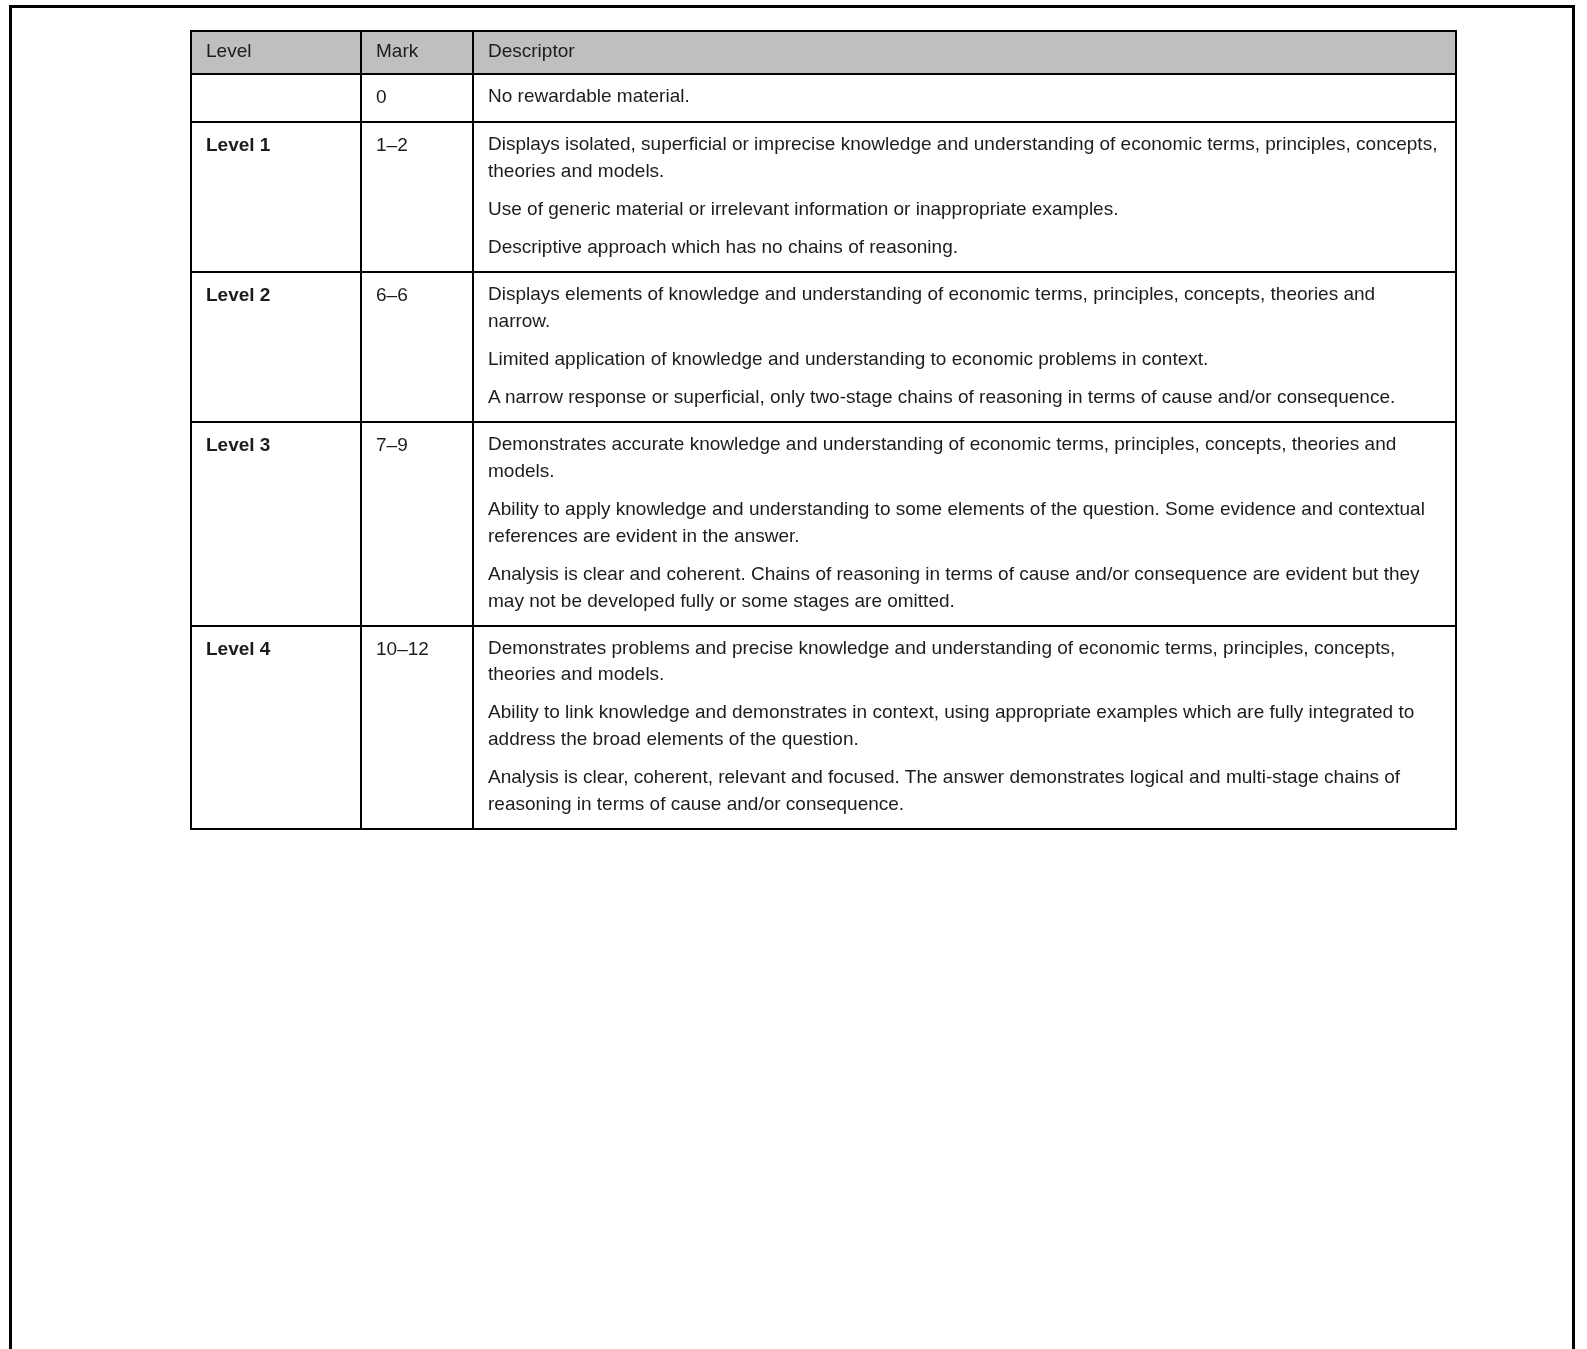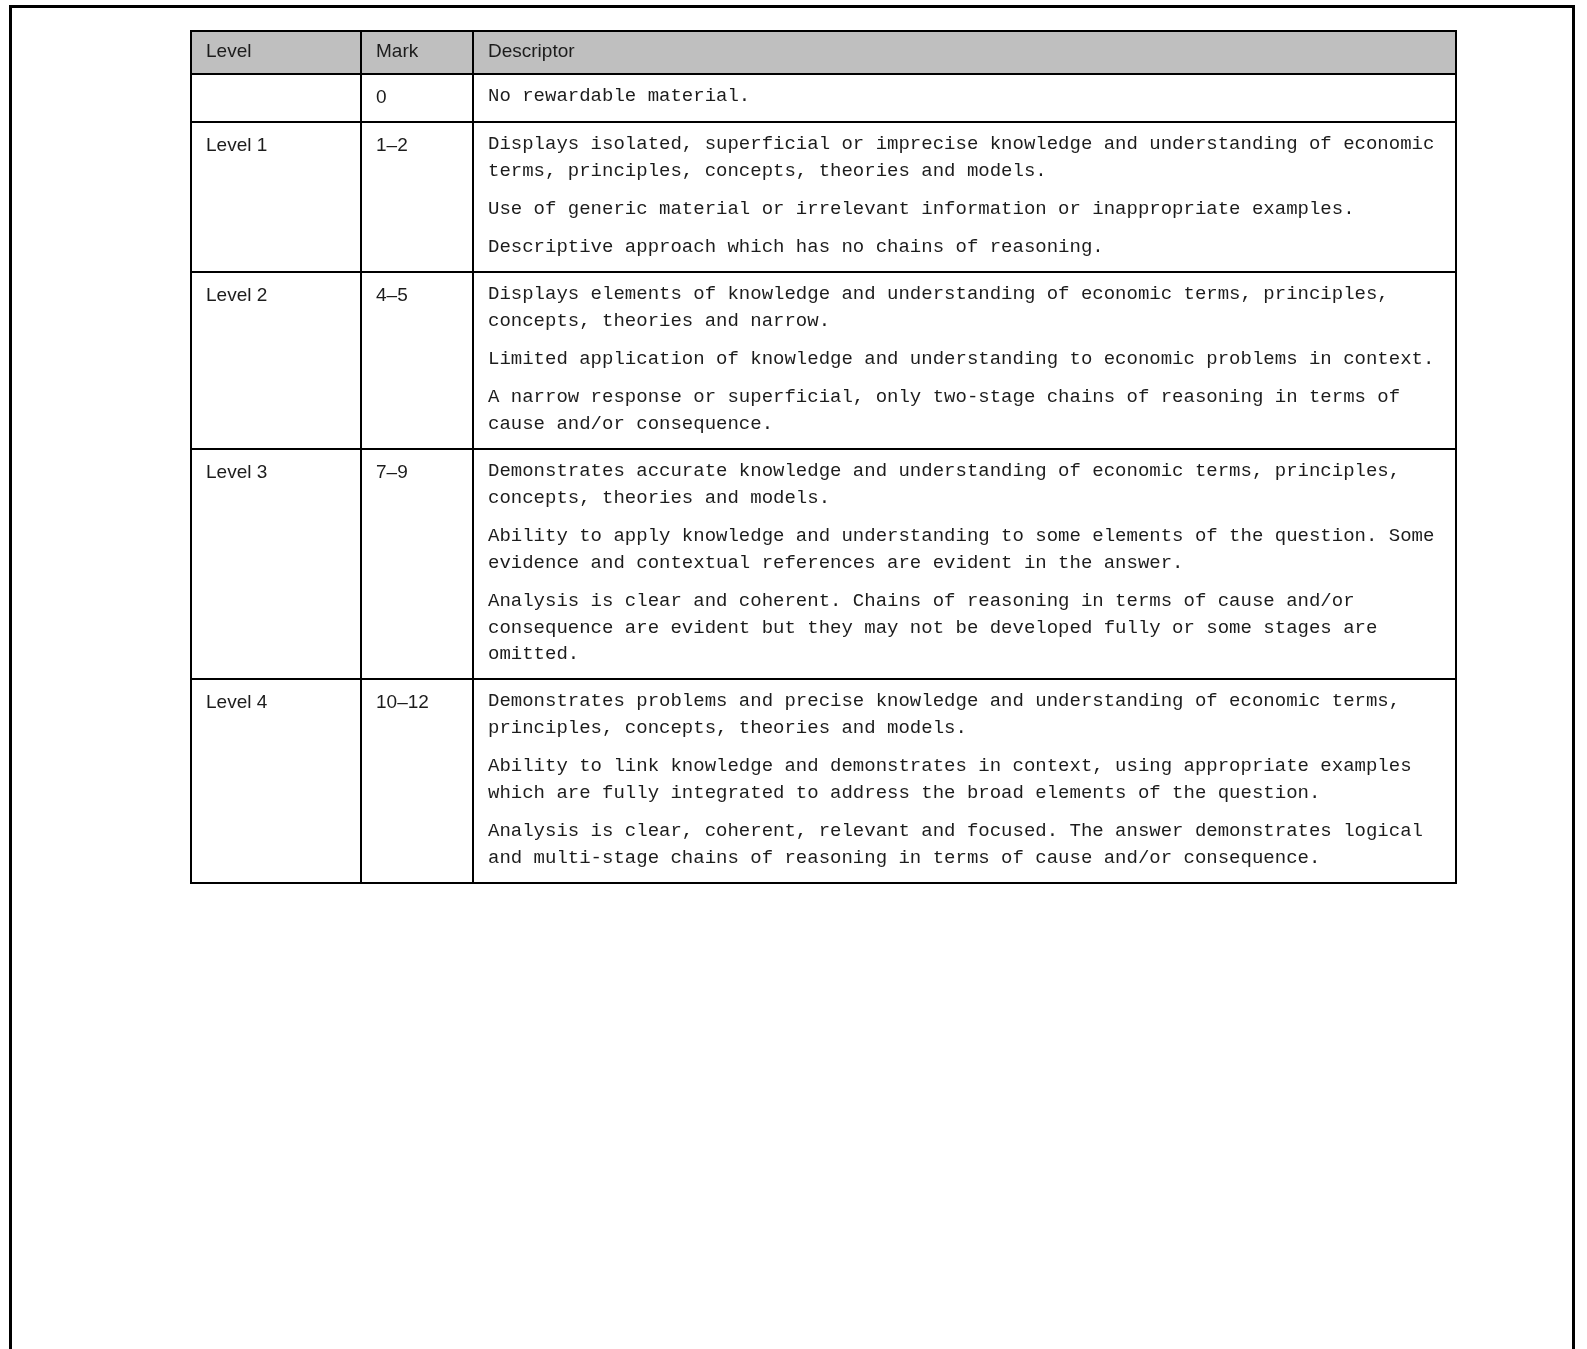--- a/index.html
+++ b/index.html
@@ -47,23 +47,23 @@
     background: #bfbfbf;
     font-weight: 400;
     padding-top: 6px;
     padding-bottom: 8px;
   }
 
   col.col-level { width: 170px; }
   col.col-mark  { width: 112px; }
   col.col-desc  { width: 983px; }
 
-  td.level-cell span { font-weight: 400; }
+  td.level-cell span { font-weight: 700; }
 
-  td.descriptor-cell p { margin: 0 0 11px 0; font-family: Liberation Mono, monospace; }
+  td.descriptor-cell p { margin: 0 0 11px 0; }
   td.descriptor-cell p:last-child { margin-bottom: 0; }
 
   td.mark-cell, td.level-cell { padding-top: 9px; }
 </style>
 </head>
 <body>
 
 <div class="frame">
   <table class="mark-scheme-table">
     <colgroup>
@@ -92,21 +92,21 @@
     <td class="mark-cell">1–2</td>
     <td class="descriptor-cell">
             <p>Displays isolated, superficial or imprecise knowledge and understanding of economic terms, principles, concepts, theories and models.</p>
             <p>Use of generic material or irrelevant information or inappropriate examples.</p>
             <p>Descriptive approach which has no chains of reasoning.</p>
           </td>
   </tr>
 
   <tr>
     <td class="level-cell"><span>Level 2</span></td>
-    <td class="mark-cell">4–5</td>
+    <td class="mark-cell">6–6</td>
     <td class="descriptor-cell">
             <p>Displays elements of knowledge and understanding of economic terms, principles, concepts, theories and narrow.</p>
             <p>Limited application of knowledge and understanding to economic problems in context.</p>
             <p>A narrow response or superficial, only two-stage chains of reasoning in terms of cause and/or consequence.</p>
           </td>
   </tr>
 
   <tr>
     <td class="level-cell"><span>Level 3</span></td>
     <td class="mark-cell">7–9</td>

